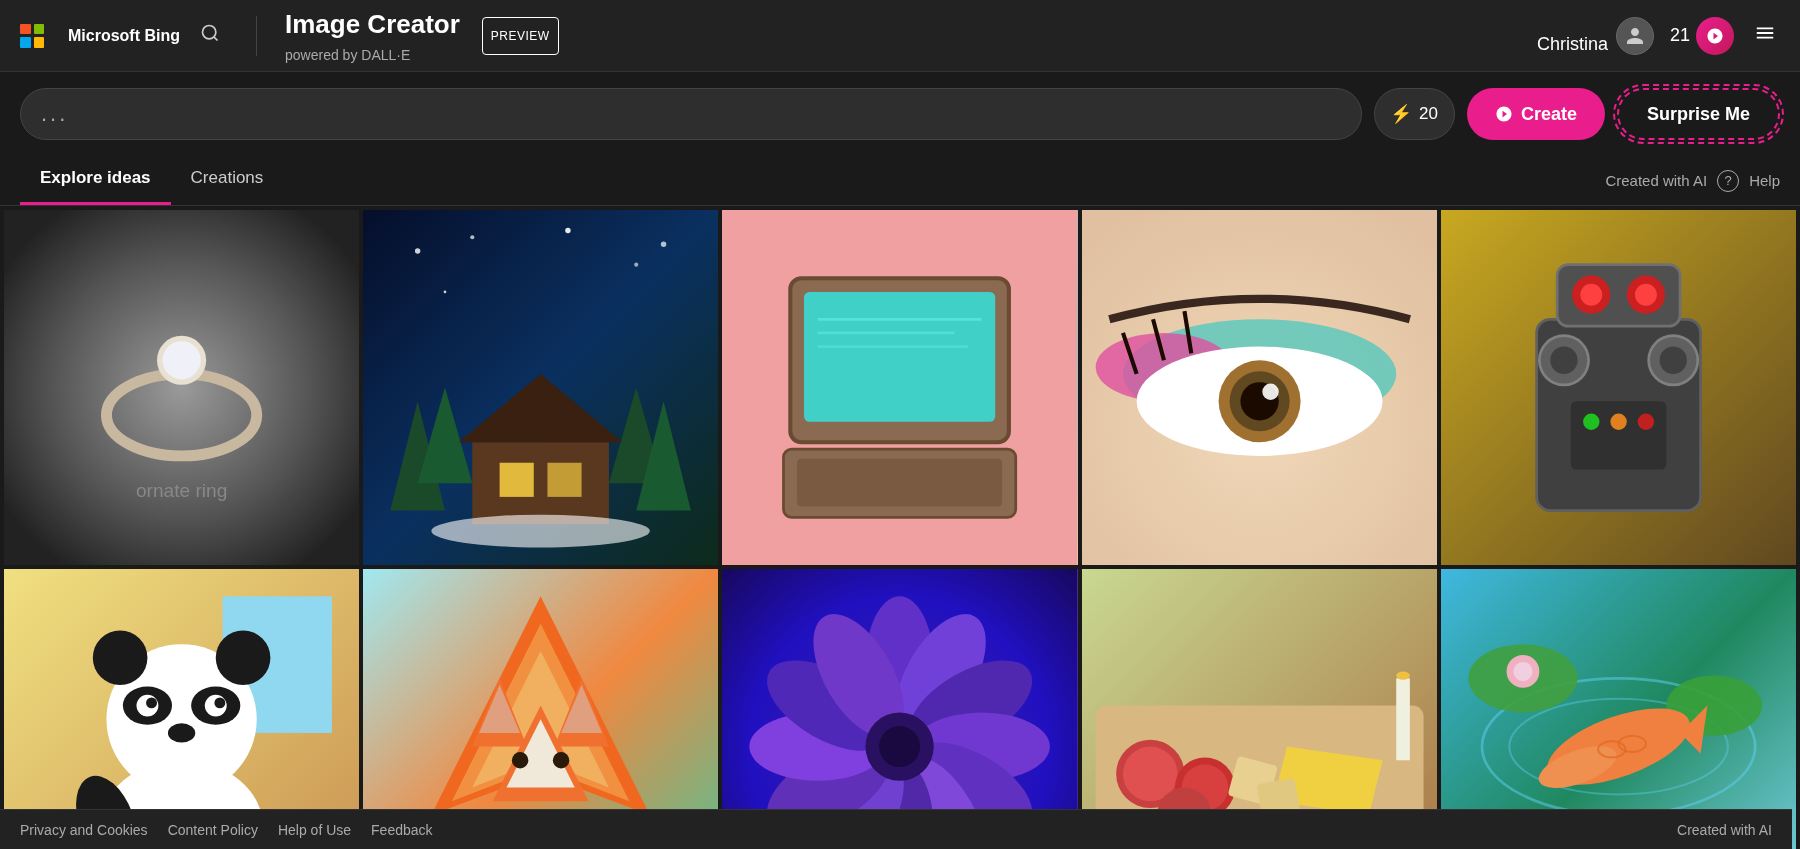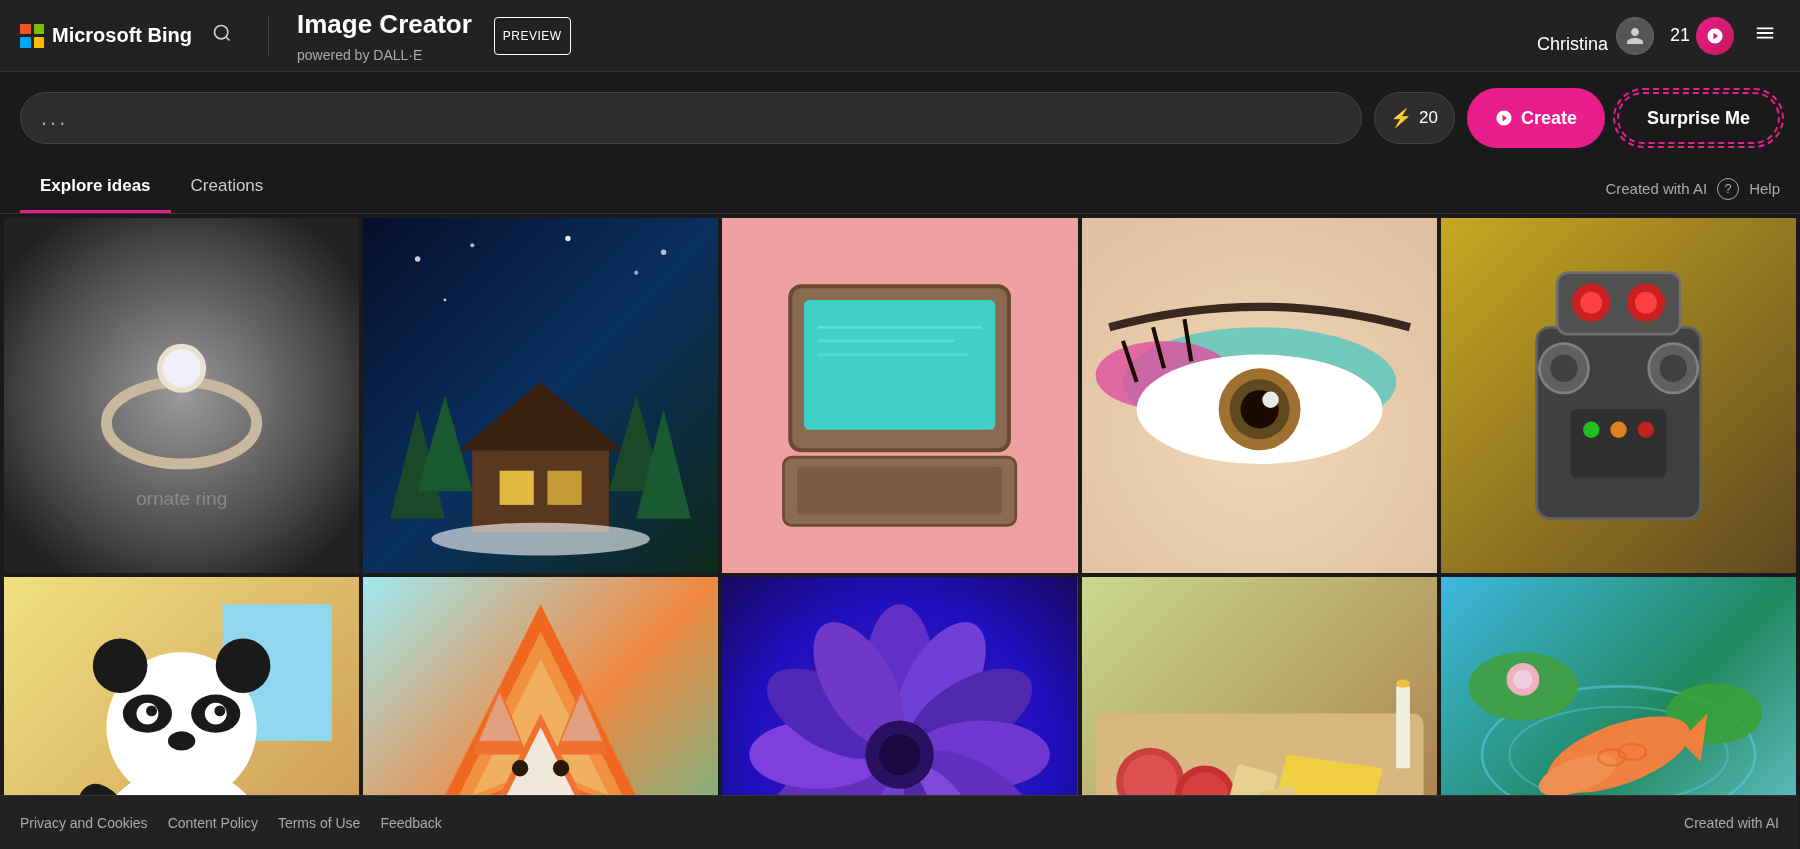--- a/index.html
+++ b/index.html
@@ -22,23 +22,23 @@
       border-bottom: 1px solid #333;
     }
     .header-left {
       display: flex;
       align-items: center;
       gap: 12px;
     }
     .bing-logo {
       display: flex;
       align-items: center;
-      gap: 8px;
-      color: #fff;
-      font-size: 20px;
+      gap: 24px;
+      color: #fff;
+      font-size: 16px;
       font-weight: 600;
     }
     .bing-grid-icon {
       width: 24px;
       height: 24px;
       display: grid;
       grid-template-columns: 1fr 1fr;
       gap: 3px;
     }
     .bing-grid-icon span {
@@ -179,21 +179,21 @@
     }
     .lightning-icon {
       color: #f5c518;
       font-size: 18px;
     }
     .create-btn {
       background: #e91e8c;
       border: none;
       border-radius: 30px;
       padding: 0 28px;
-      height: 60px;
+      height: 52px;
       color: #fff;
       font-size: 18px;
       font-weight: 600;
       cursor: pointer;
       display: flex;
       align-items: center;
       gap: 8px;
     }
     .surprise-btn {
       background: transparent;
@@ -281,22 +281,22 @@
     .img-food { background: linear-gradient(135deg, #a8c878 0%, #d8a870 50%, #886040 100%); }
     .img-koi { background: linear-gradient(135deg, #40a8d0 0%, #208060 50%, #90d8e8 100%); }
     .img-tiger { background: linear-gradient(135deg, #e08820 0%, #c06010 50%, #402010 100%); }
     .img-fruits { background: linear-gradient(135deg, #f04040 0%, #f0c020 40%, #40a040 70%, #4040f0 100%); }
 
     
     .footer {
       position: fixed;
       bottom: 0;
       left: 0;
-      right: 1px;
-      height: 54px;
+      right: 8px;
+      height: 40px;
       background: #222;
       display: flex;
       align-items: center;
       padding: 0 20px;
       border-top: 1px solid #333;
       z-index: 100;
     }
     .footer-links {
       display: flex;
       gap: 20px;
@@ -769,19 +769,19 @@
       <circle cx="144" cy="153" r="5" fill="white" opacity="0.4"></circle>
     </svg>
   </div>
 
 </div>
 
 <footer class="footer">
   <div class="footer-links">
     <a class="footer-link">Privacy and Cookies</a>
     <a class="footer-link">Content Policy</a>
-    <a class="footer-link">Terms of Use</a>
+    <a class="footer-link">Help of Use</a>
     <a class="footer-link">Feedback</a>
   </div>
   <div class="footer-right">
     <span>Created with AI</span>
   </div>
 </footer>
 
 </body></html>

